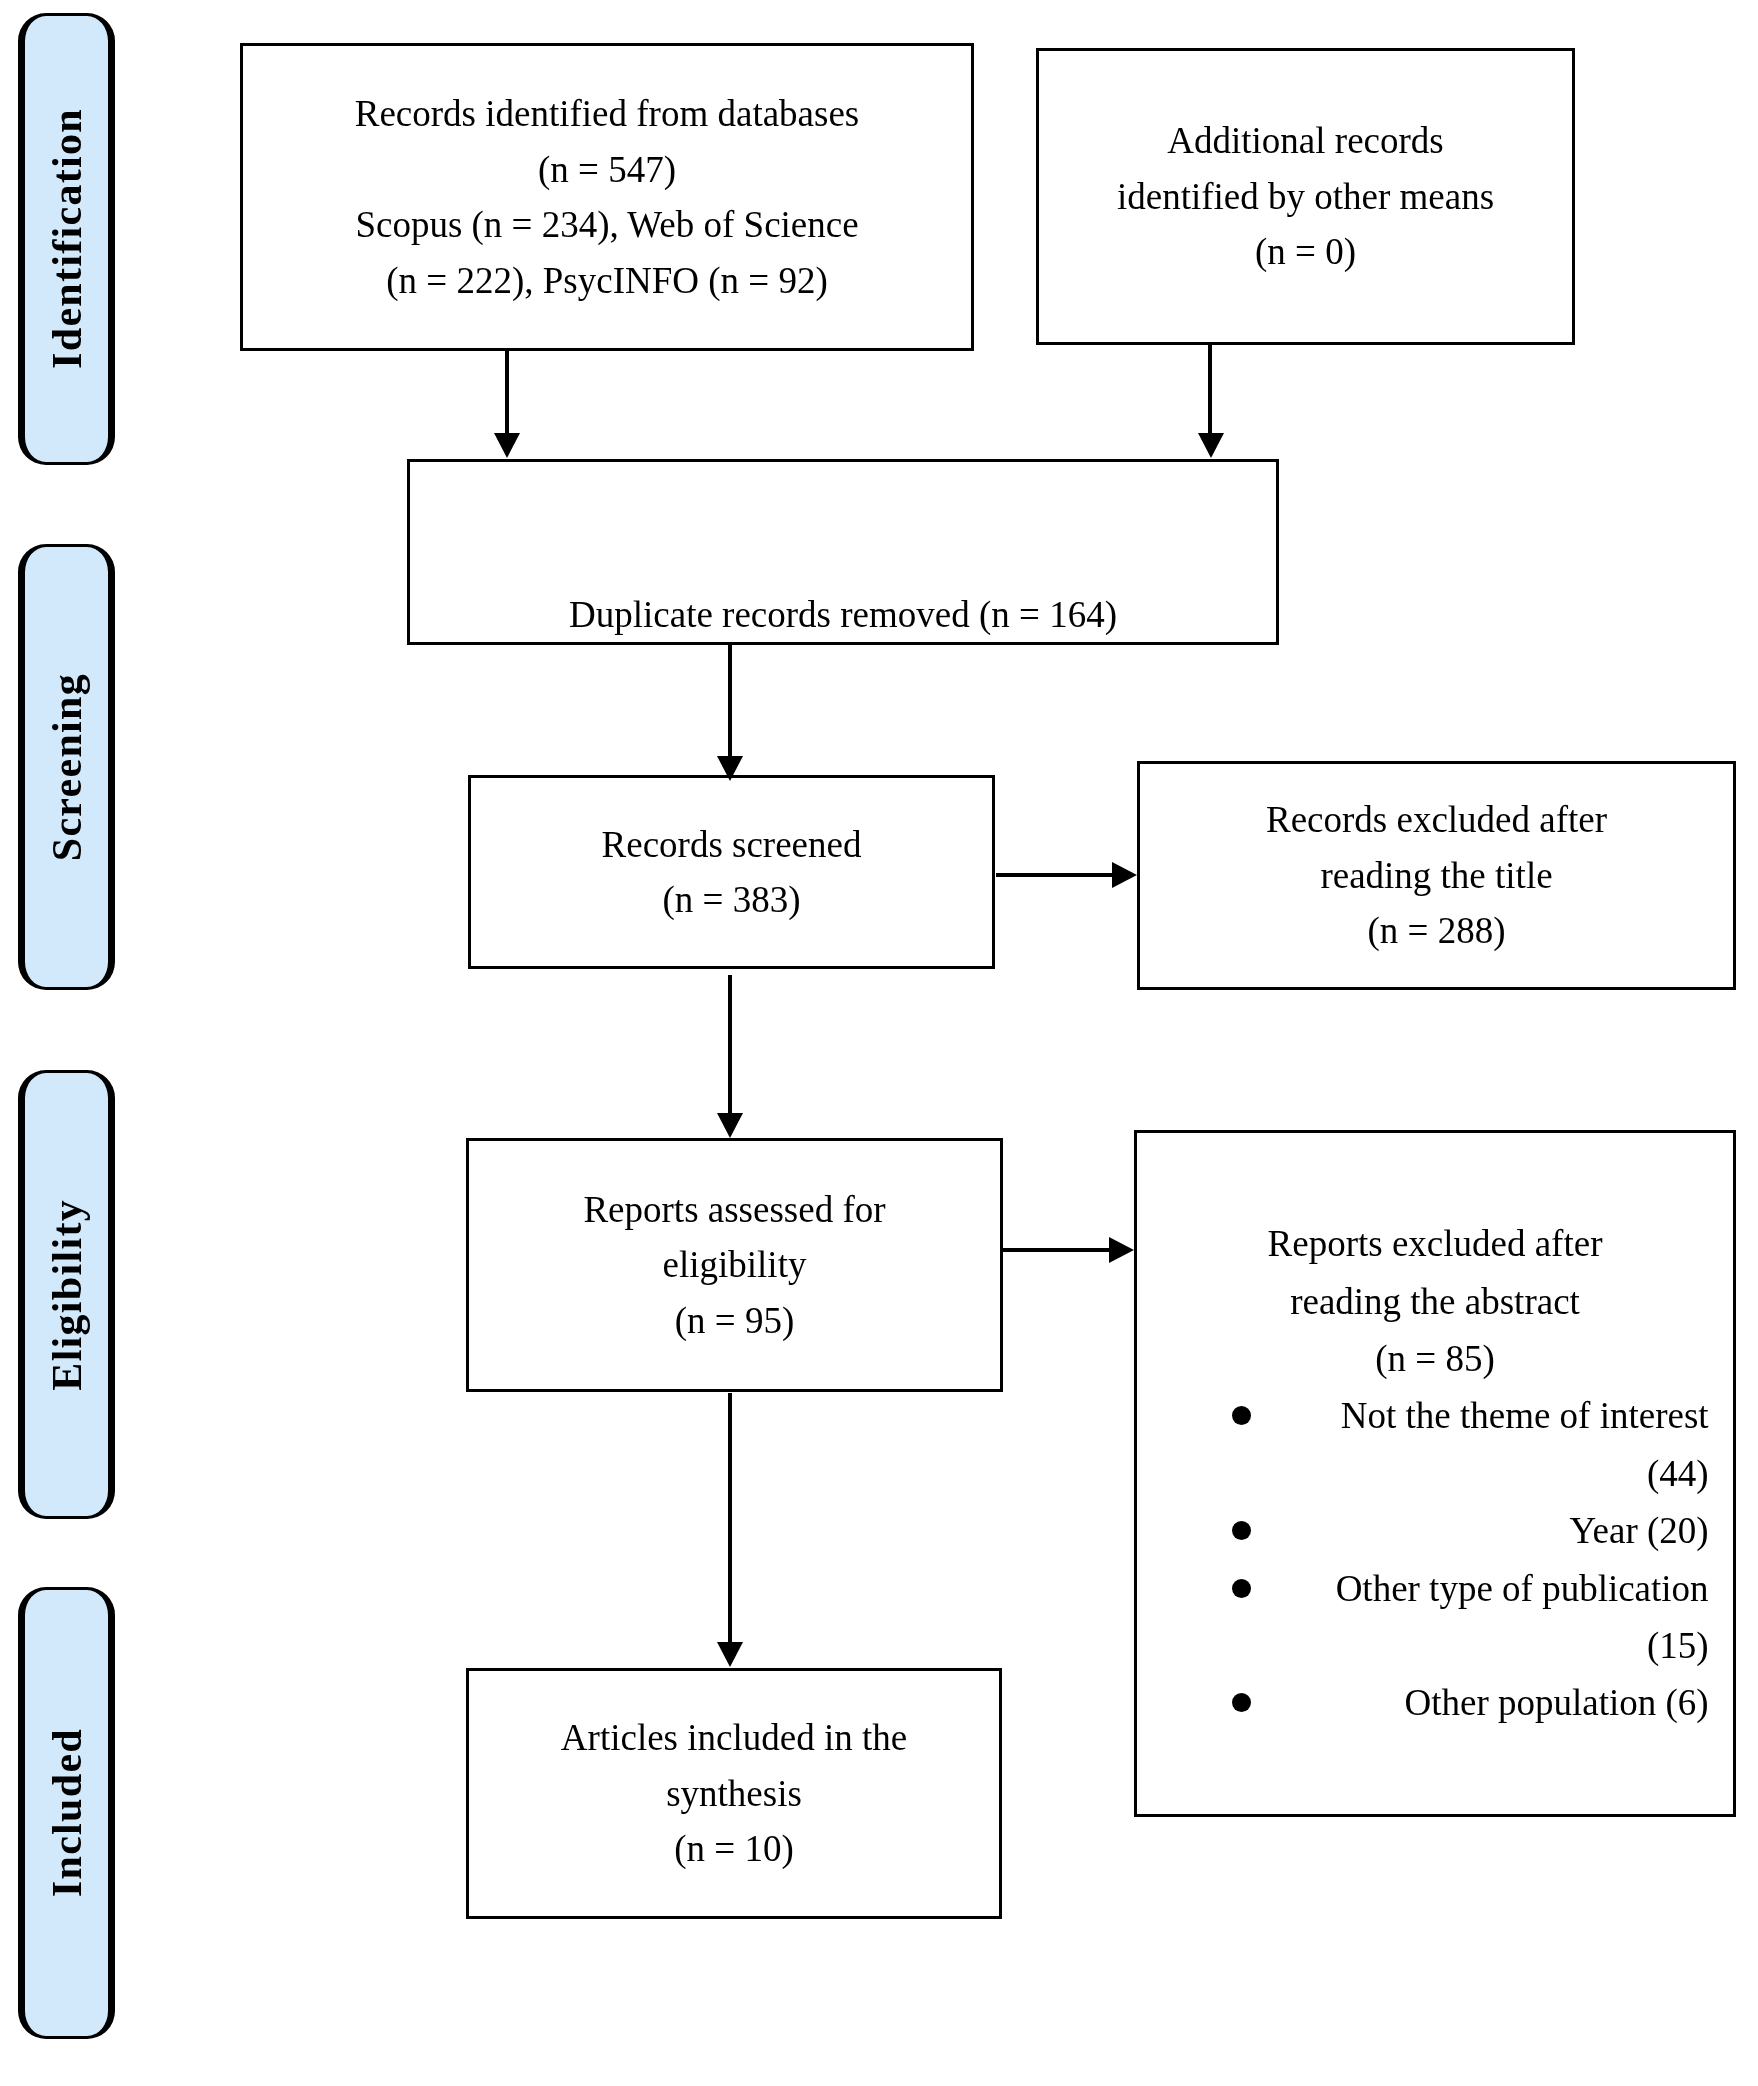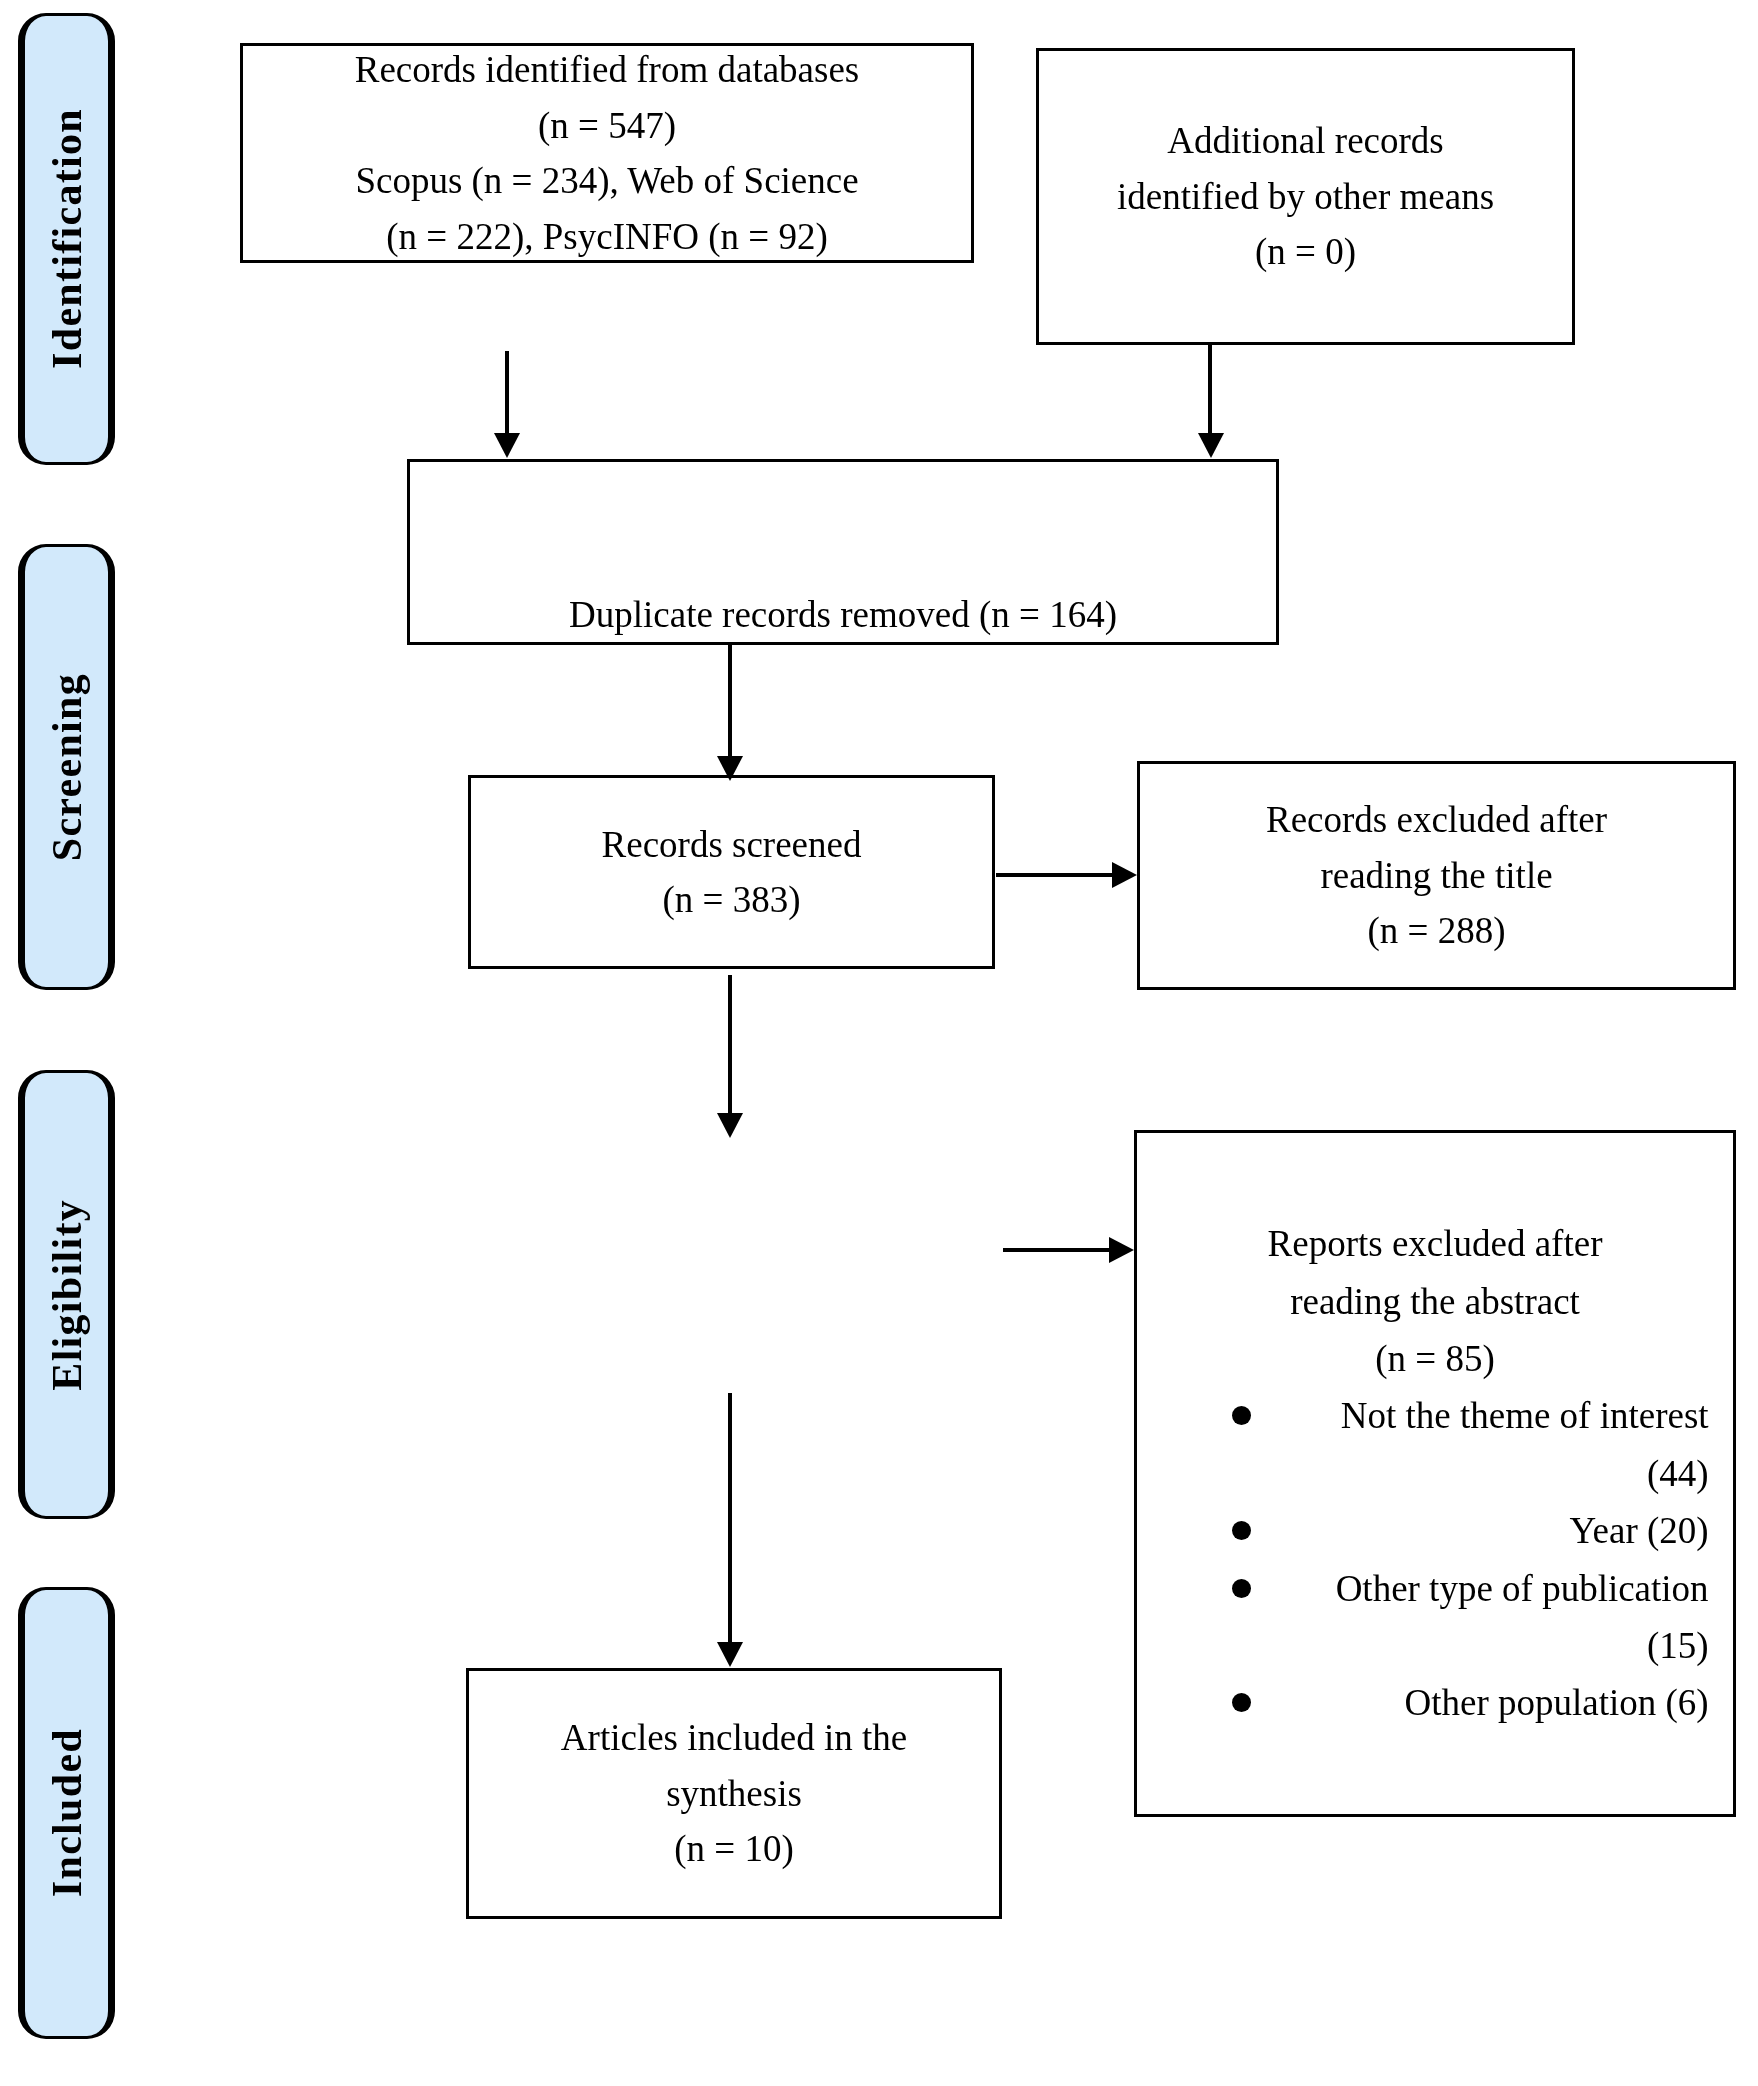--- a/index.html
+++ b/index.html
@@ -52,21 +52,21 @@
     box-sizing: border-box;
     display: flex;
     flex-direction: column;
     align-items: center;
     justify-content: center;
     text-align: center;
     font-size: 37px;
     line-height: 1.5;
     padding: 0 6.4px;
   }
-  #box-records-identified   { left: 240px;  top: 43px;   width: 734px; height: 220px; }
+  #box-records-identified   { left: 240px;  top: 43px;   width: 734px; height: 308px; }
   #box-additional-records   { left: 1036px; top: 48px;   width: 539px;  height: 297px; }
   #box-duplicates-removed   { left: 407px;  top: 459px;  width: 872px; height: 186px; justify-content: flex-end; }
   #box-records-screened     { left: 468px;  top: 775px; width: 527px;  height: 194px; }
   #box-excluded-title       { left: 1137px; top: 761px; width: 599px;  height: 229px; }
   #box-assessed-eligibility { left: 466px;  top: 1138px; width: 537px;  height: 254px; }
   #box-excluded-abstract    { left: 1134px; top: 1130px; width: 602px;  height: 687px; line-height: 1.55; }
   #box-articles-included    { left: 466px;  top: 1668px; width: 536px;  height: 251px; }
 
   
   .reasons {
@@ -147,20 +147,25 @@
     <div>Records screened</div>
     <div>(n = 383)</div>
   </div>
 
   <div class="box" id="box-excluded-title">
     <div>Records excluded after</div>
     <div>reading the title</div>
     <div>(n = 288)</div>
   </div>
 
+  <div class="box" id="box-assessed-eligibility">
+    <div>Reports assessed for</div>
+    <div>eligibility</div>
+    <div>(n = 95)</div>
+  </div>
 
   <div class="box" id="box-excluded-abstract">
     <div>Reports excluded after</div>
     <div>reading the abstract</div>
     <div>(n = 85)</div>
     <ul class="reasons">
       <li>
         <span class="dot"></span>
         <span>Not the theme of interest (44)</span>
       </li>

